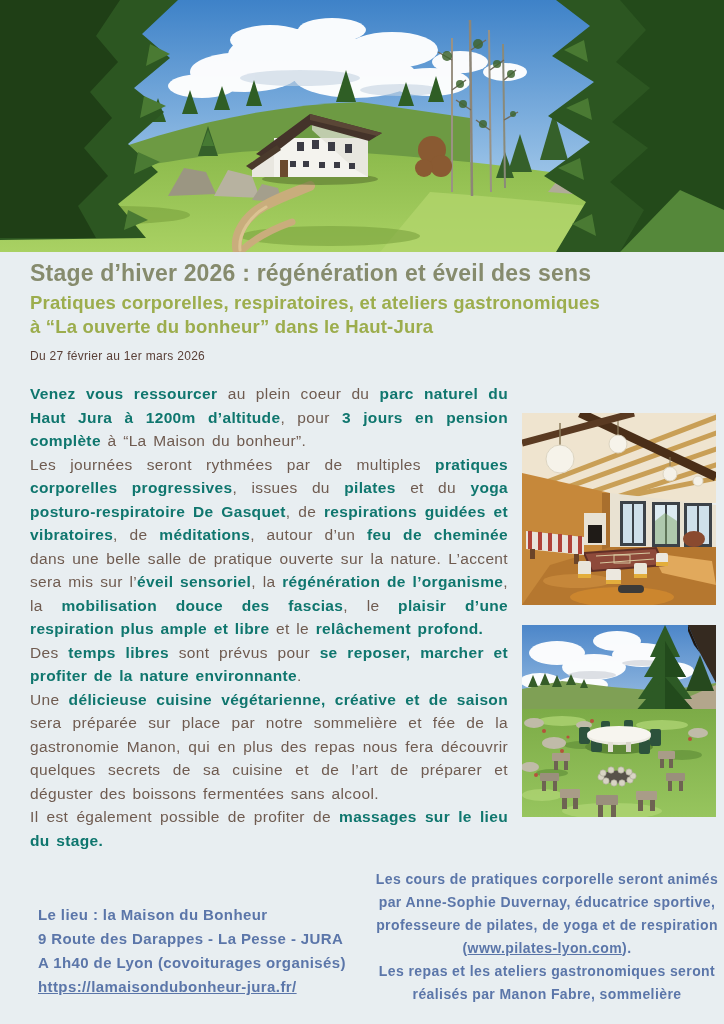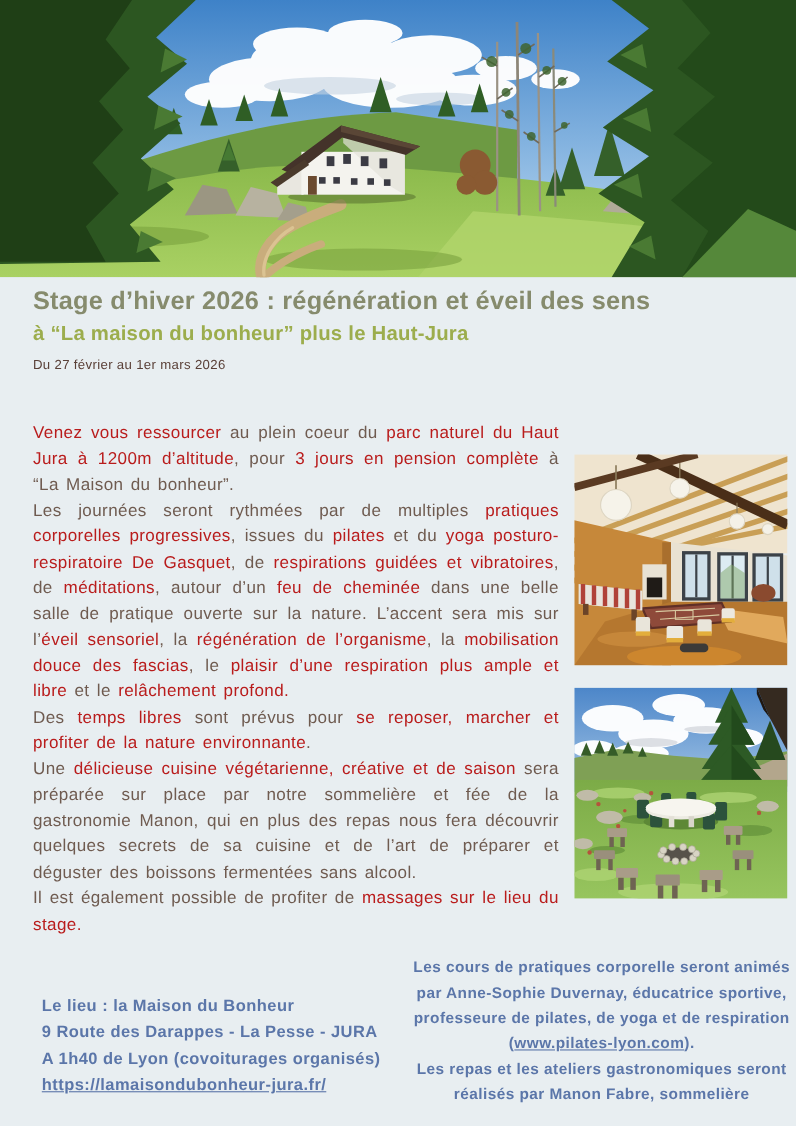--- a/index.html
+++ b/index.html
@@ -23,21 +23,21 @@
     letter-spacing:.2px;line-height:1.3;
   }
   .date{margin-top:9px;font-size:12px;color:#5a4038;letter-spacing:.3px;}
 
   .bodycol{
     position:absolute;left:30px;top:382px;width:478px;
     font-size:15.5px;line-height:23.5px;text-align:justify;
     color:#6f5b50;letter-spacing:.35px;word-spacing:2px;
   }
   .bodycol p{margin:0;}
-  .bodycol .b{font-weight:normal;color:#b91c1c;margin-top:16px;}
+  .bodycol .b{font-weight:bold;color:#0f766e;margin-top:16px;}
 
   .photo{position:absolute;left:522px;width:194px;height:192px;overflow:hidden;}
   .photo svg{display:block;}
   #photo-interior{top:413px;}
   #photo-outdoor{top:625px;}
 
   .footer-left{
     position:absolute;left:38px;top:903px;width:330px;
     color:#5b76a9;font-weight:bold;font-size:15px;line-height:24px;
     letter-spacing:.4px;
@@ -194,21 +194,22 @@
         <path d="M580,158 l-22,10 l26,12 z"></path>
           <path d="M592,214 l-20,10 l24,12 z"></path>
       </g>
       <path d="M620,252 L680,190 L724,210 L724,252 Z" fill="#55883a"></path>
     </svg>
   </div>
 
   <div class="header">
     <h1 class="title">Stage d’hiver 2026 : régénération et éveil des sens</h1>
     <div class="subtitle">
-      <div>à “La maison du bonheur” plus le Haut-Jura</div>
+      <div>Pratiques corporelles, respiratoires, et ateliers gastronomiques</div>
+      <div>à “La ouverte du bonheur” dans le Haut-Jura</div>
     </div>
     <div class="date">Du 27 février au 1er mars 2026</div>
   </div>
 
   <div class="bodycol">
     <p><span class="b">Venez vous ressourcer</span><span> au plein coeur du </span><span class="b">parc naturel du Haut Jura à 1200m d’altitude</span><span>, pour </span><span class="b">3 jours en pension complète</span><span> à “La Maison du bonheur”.</span></p>
     <p><span>Les journées seront rythmées par de multiples </span><span class="b">pratiques corporelles progressives</span><span>, issues du </span><span class="b">pilates</span><span> et du </span><span class="b">yoga posturo-respiratoire De Gasquet</span><span>, de </span><span class="b">respirations guidées et vibratoires</span><span>, de </span><span class="b">méditations</span><span>, autour d’un </span><span class="b">feu de cheminée</span><span> dans une belle salle de pratique ouverte sur la nature. L’accent sera mis sur l’</span><span class="b">éveil sensoriel</span><span>, la </span><span class="b">régénération de l’organisme</span><span>, la </span><span class="b">mobilisation douce des fascias</span><span>, le </span><span class="b">plaisir d’une respiration plus ample et libre</span><span> et le </span><span class="b">relâchement profond.</span></p>
     <p><span>Des </span><span class="b">temps libres</span><span> sont prévus pour </span><span class="b">se reposer, marcher et profiter de la nature environnante</span><span>.</span></p>
     <p><span>Une </span><span class="b">délicieuse cuisine végétarienne, créative et de saison</span><span> sera préparée sur place par notre sommelière et fée de la gastronomie Manon, qui en plus des repas nous fera découvrir quelques secrets de sa cuisine et de l’art de préparer et déguster des boissons fermentées sans alcool.</span></p>
     <p><span>Il est également possible de profiter de </span><span class="b">massages sur le lieu du stage.</span></p>

